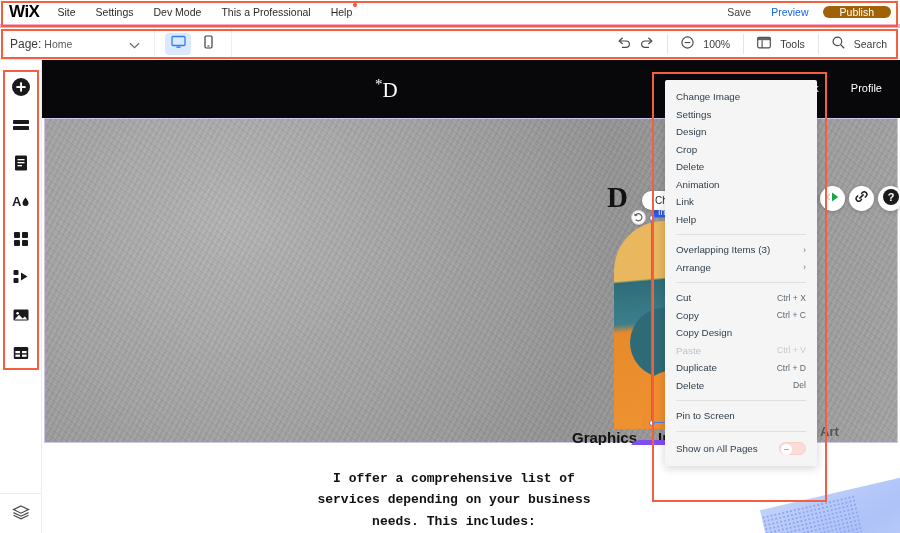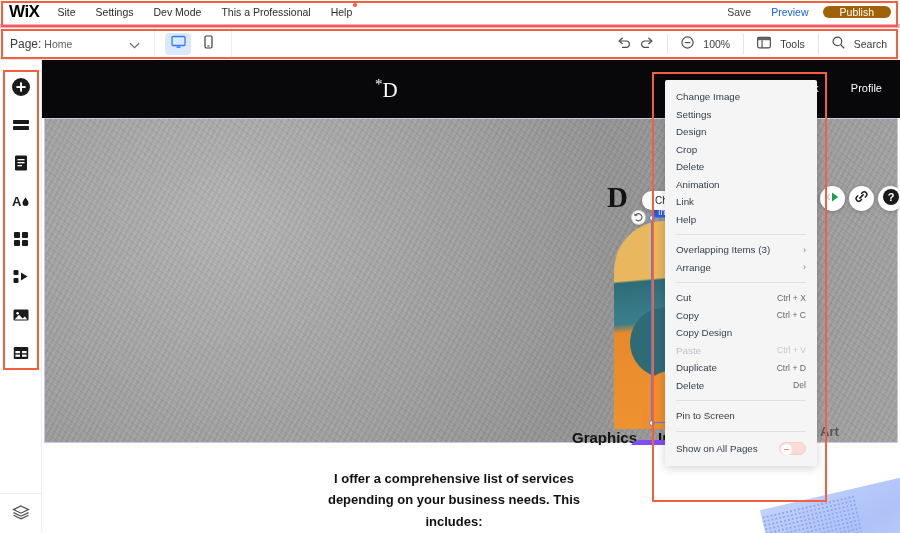--- a/index.html
+++ b/index.html
@@ -192,21 +192,21 @@
     display: flex; align-items: center; gap: 4px; white-space: nowrap;
   }
 
   .body-section {
     position: absolute; left: 2px; top: 385px; width: 854px; height: 88px;
     background: #ffffff;
   }
   .body-text {
     position: absolute; left: 265px; top: 23px; width: 290px;
     text-align: center; font-size: 13px; font-weight: bold;
-    color: #111; line-height: 1.65; font-family: Liberation Sans, sans-serif;
+    color: #111; line-height: 1.65; font-family: Liberation Mono, monospace;
   }
   .promo-banner {
     position: absolute; right: -30px; top: 46px; width: 160px; height: 90px;
     background: linear-gradient(160deg, #c3d2fb 0%, #aec2f8 50%, #c6d4fc 100%);
     transform: rotate(-13deg);
     overflow: hidden;
   }
   .promo-text {
     position: absolute; left: 22px; top: 48px; transform: rotate(-19deg);
     font-size: 15px; font-weight: bold; color: #2e46b0;

